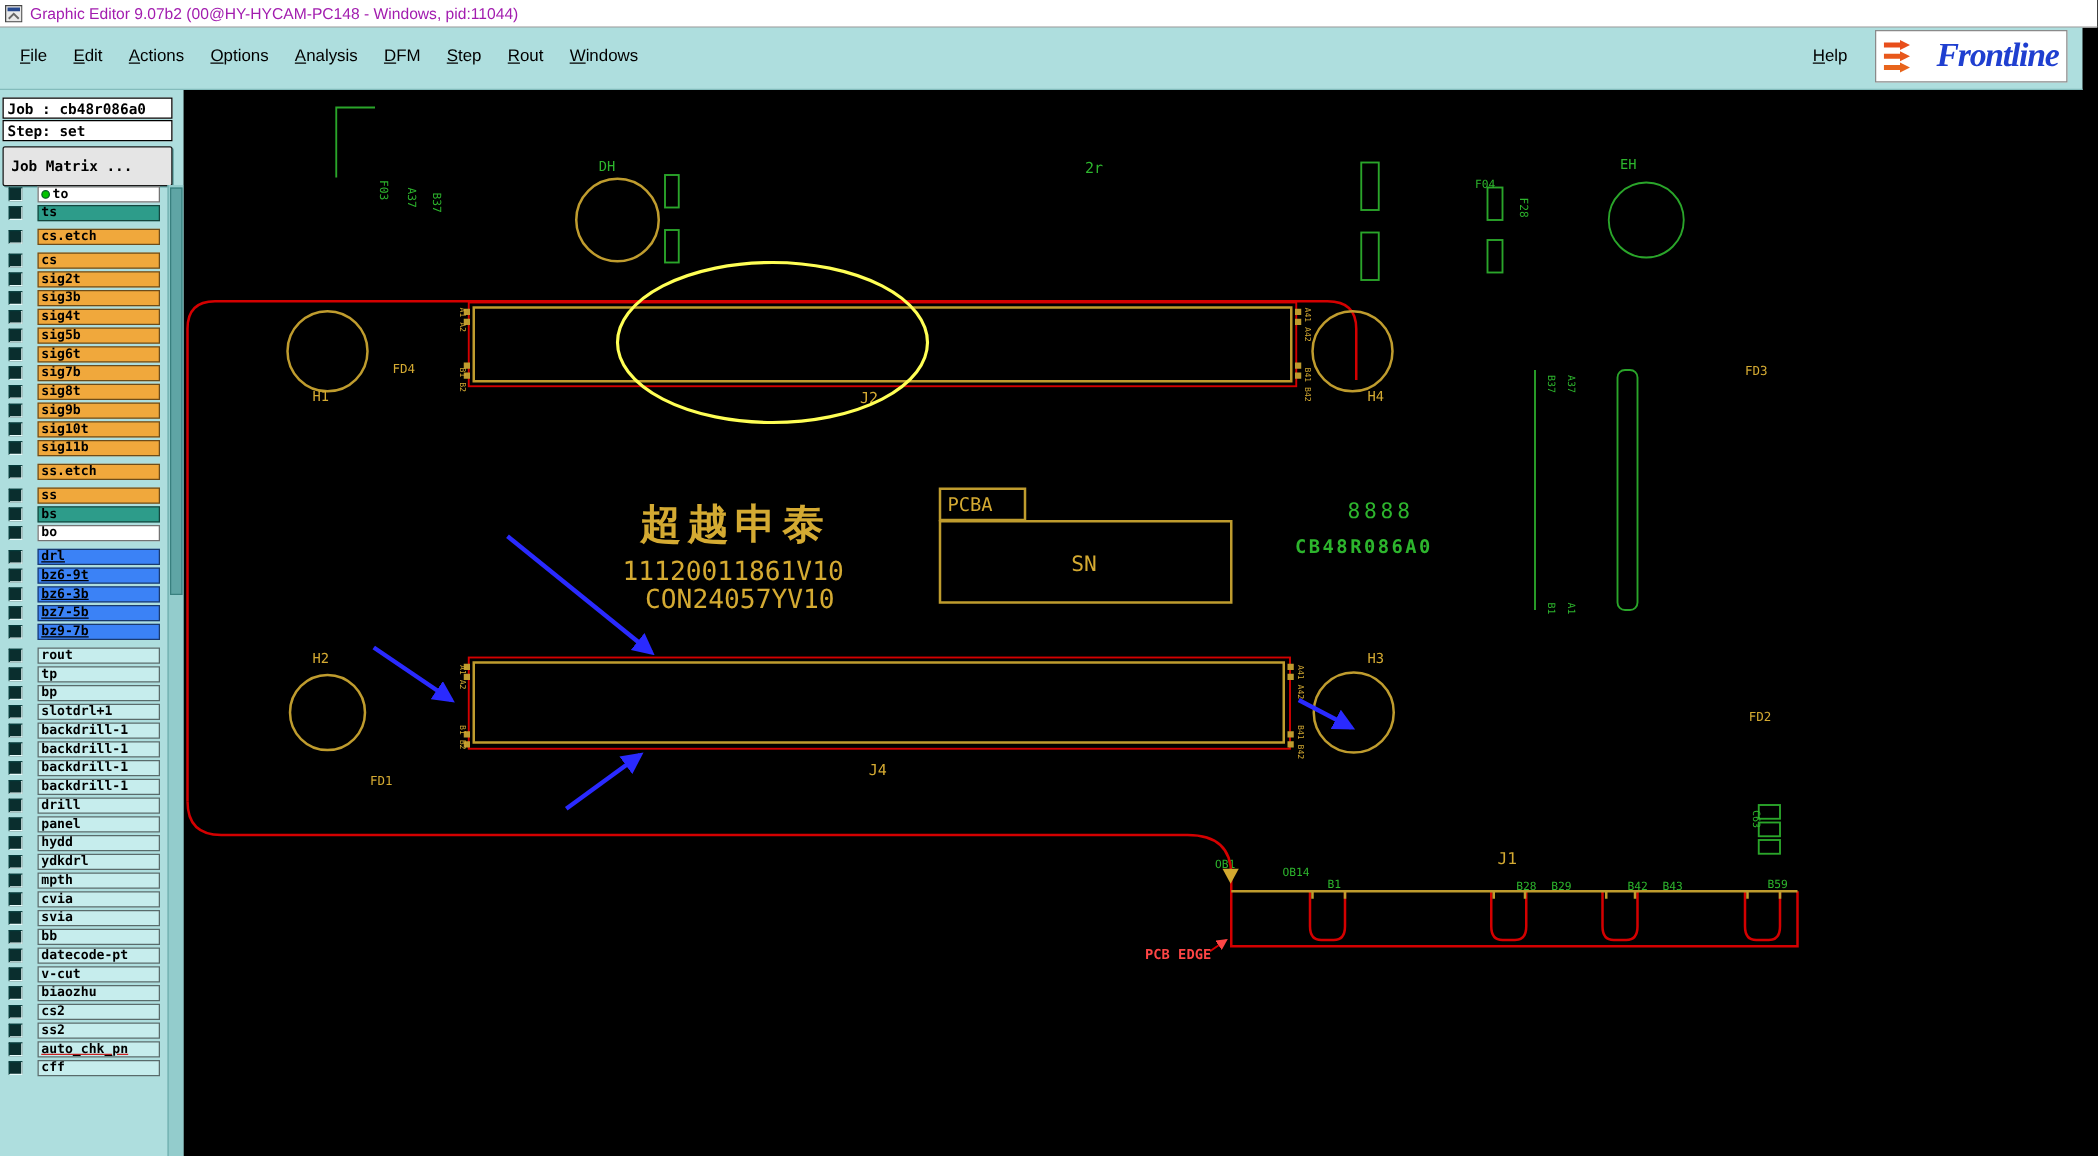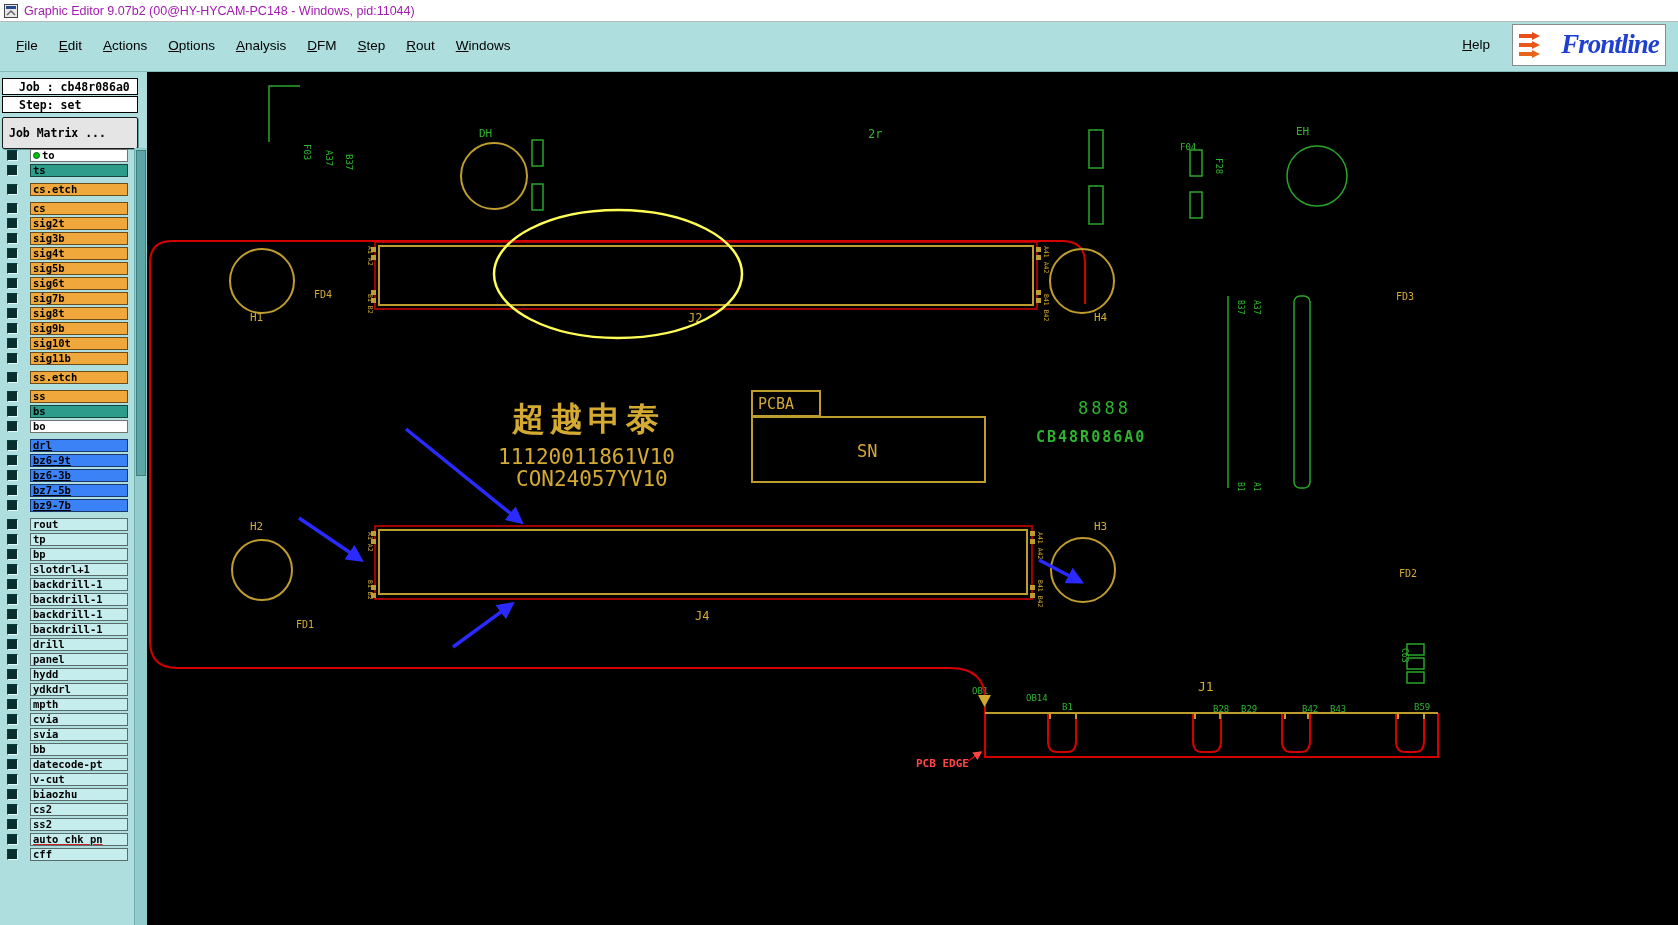--- a/index.html
+++ b/index.html
@@ -12,21 +12,21 @@
   
   .titlebar {
     position:absolute; top:0; left:0; right:0; height:22px;
     background:#ffffff; border-bottom:1px solid #b9b9b9;
     display:flex; align-items:center; gap:6px; padding-left:4px;
     font-size:12.5px; color:#a21caf;
   }
 
   
   .menubar {
-    position:absolute; top:22px; left:0; right:0; height:50px;
+    position:absolute; top:22px; left:0; right:12px; height:50px;
     background:#aedede; border-bottom:1px solid #84bcbc;
     display:flex; align-items:center; padding:0 12px 4px 16px;
   }
   .menu-item {
     display:inline-block; font-size:13.5px; color:#000;
     margin-right:21px; cursor:default;
   }
   .menu-item::first-letter { text-decoration:underline; }
   .menu-help { margin-left:auto; margin-right:22px; }
   .brand-box {
@@ -40,21 +40,21 @@
 
   
   .sidebar {
     position:absolute; top:72px; left:0; width:147px; bottom:0;
     background:#aedede;
   }
   .info-box {
     position:absolute; left:2px; width:136px; height:17px;
     background:#ffffff; border:1px solid #000;
     font:bold 11.5px "DejaVu Sans Mono", monospace;
-    padding:1px 16px; white-space:nowrap; overflow:hidden;
+    padding:1px 3px; white-space:nowrap; overflow:hidden;
   }
   #job-box { top:6px; }
   #step-box { top:24px; }
   .job-matrix {
     position:absolute; top:45px; left:2px; width:136px; height:32px;
     background:#e5e5e5; border:1px solid #1a1a1a; border-radius:2px;
     font:bold 11.5px "DejaVu Sans Mono", monospace;
     text-align:left; padding:0 16px 0 6px; box-shadow:1px 1px 0 #5f9f9f;
     cursor:default;
   }

